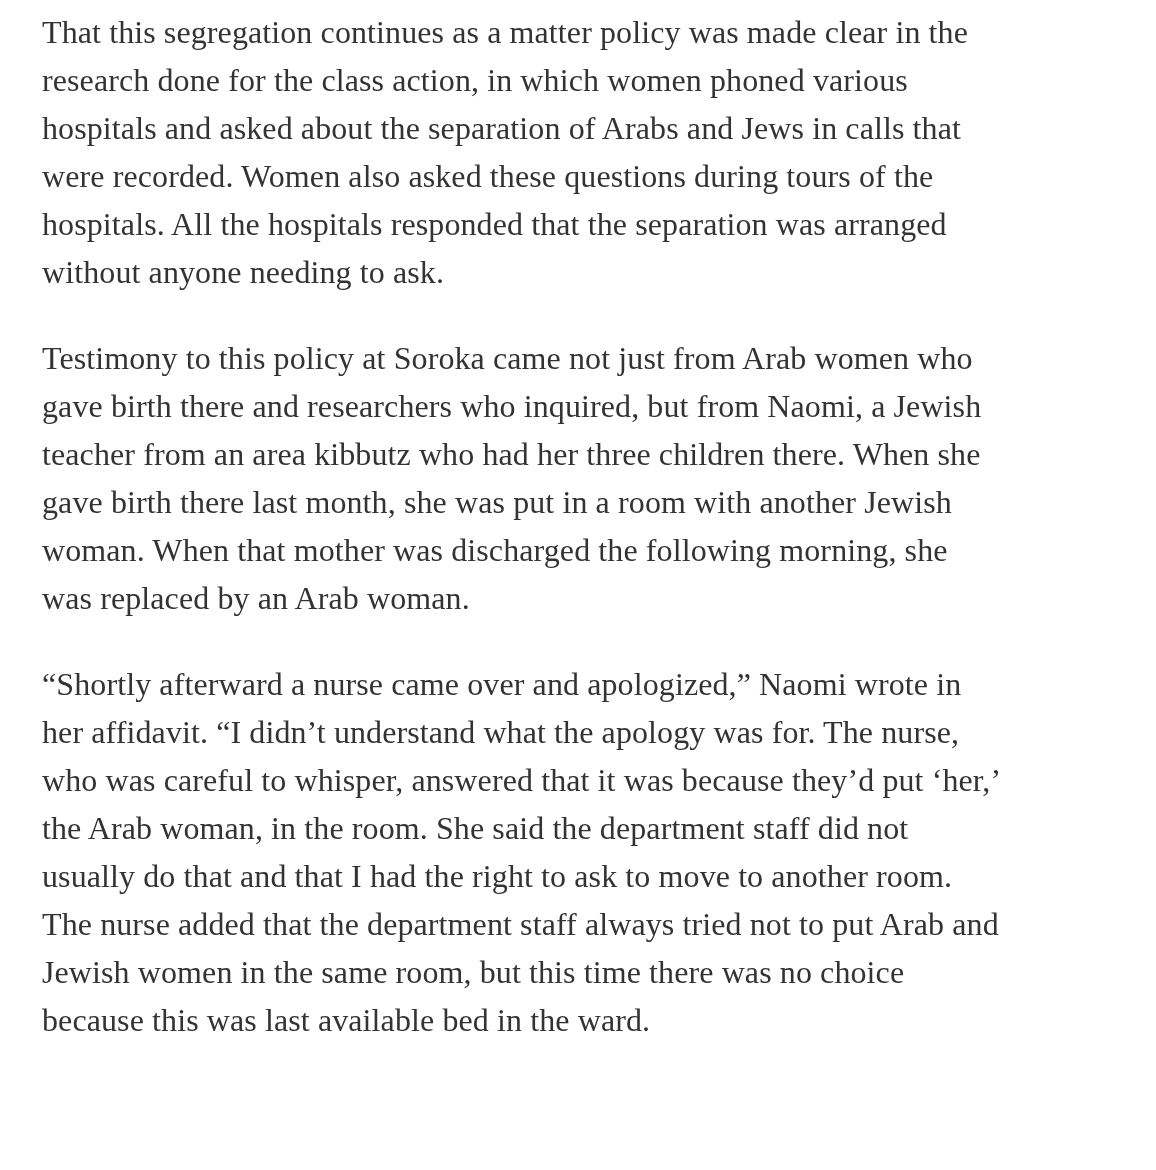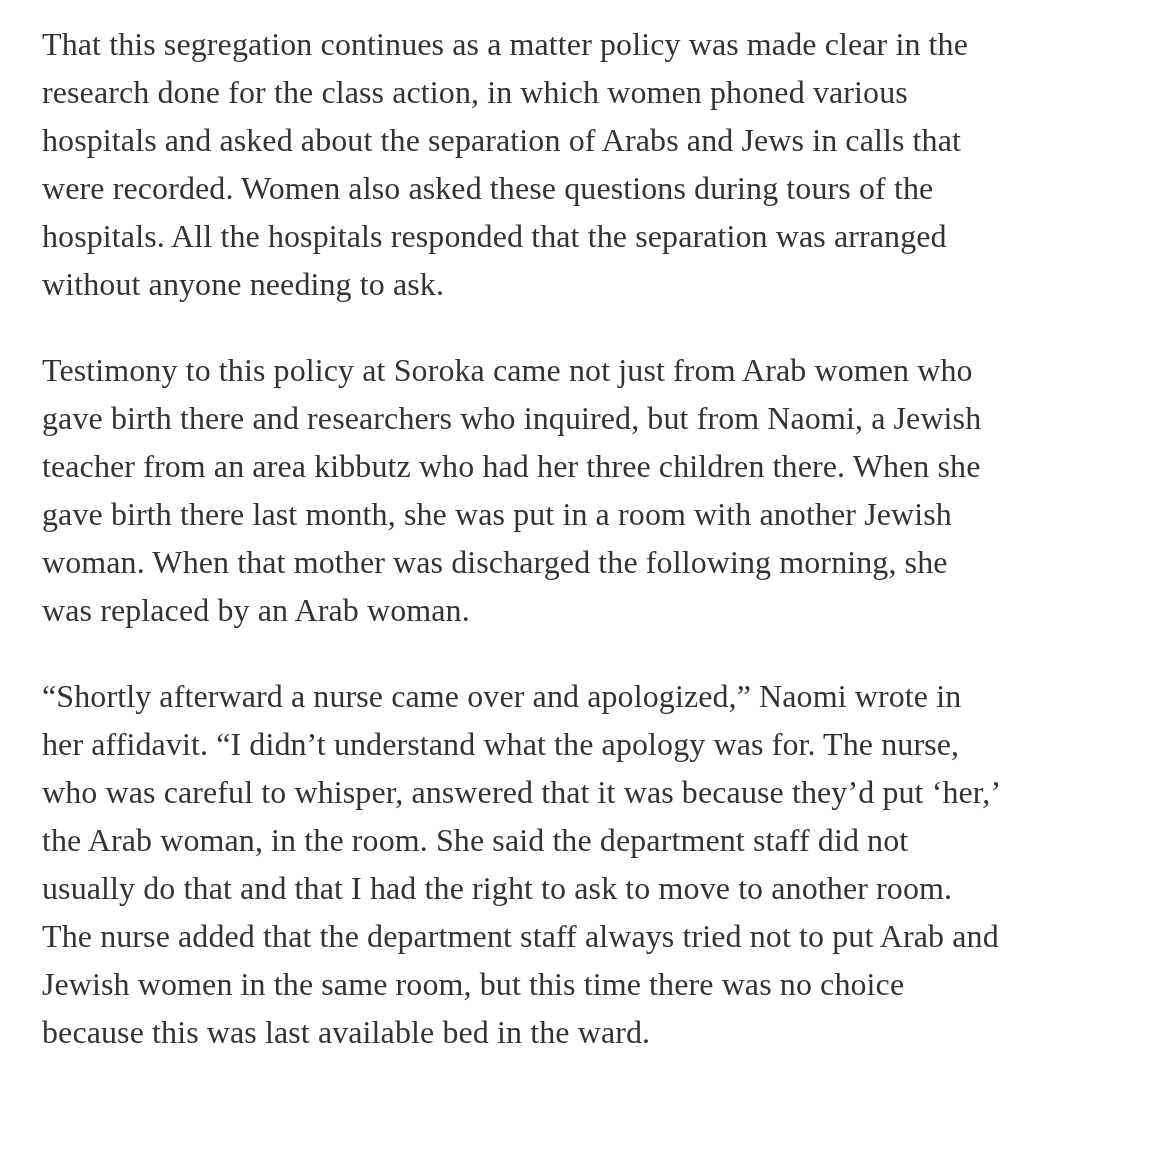--- a/index.html
+++ b/index.html
@@ -8,21 +8,21 @@
     background: #ffffff;
   }
   body {
     width: 1156px;
     height: 1170px;
     overflow: hidden;
   }
   .article-body {
     box-sizing: border-box;
     width: 1124px;
-    padding: 20px 120px 0 42px;
+    padding: 8px 120px 0 42px;
     font-family: "Liberation Serif", "DejaVu Serif", serif;
     font-size: 32px;
     line-height: 48px;
     color: #333333;
     letter-spacing: 0.1px;
   }
   .article-body p {
     margin: 0 0 38px 0;
     max-width: 985px;
   }

